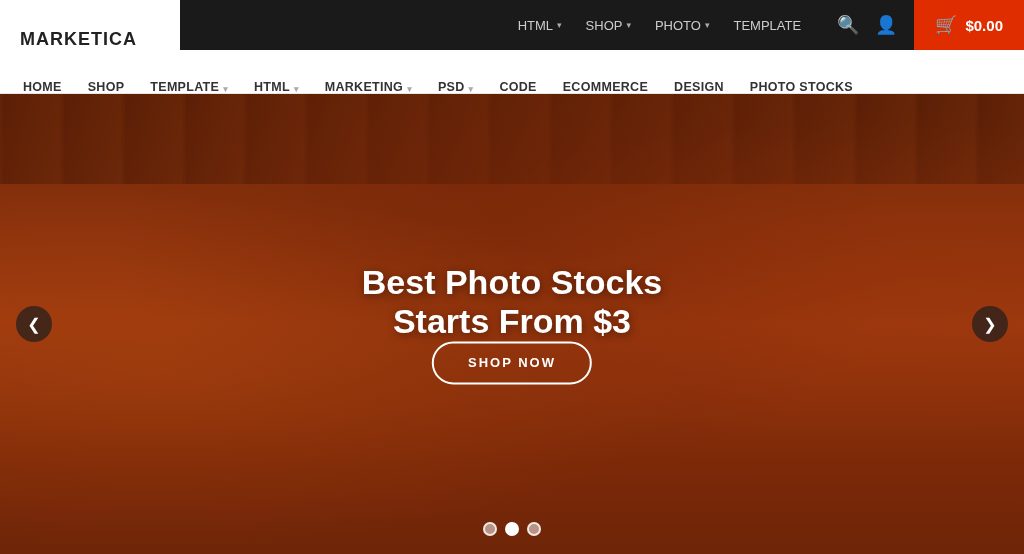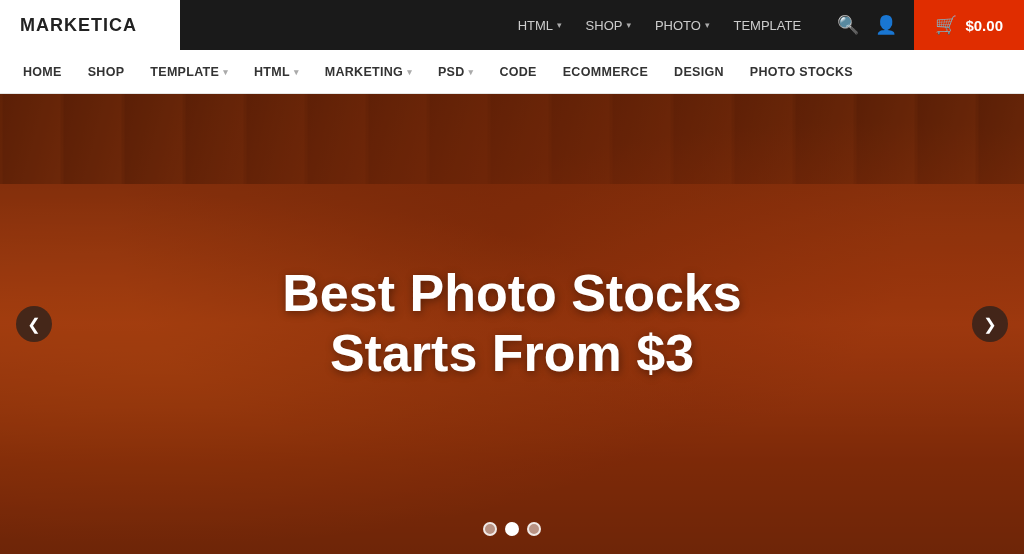--- a/index.html
+++ b/index.html
@@ -10,21 +10,21 @@
       display: flex;
       align-items: center;
       background: #1a1a1a;
       height: 50px;
       padding: 0 0 0 0;
     }
     .logo-area {
       background: #fff;
       height: 50px;
       display: flex;
-      align-items: center;
+      align-items: flex-end;
       padding: 0 20px;
       min-width: 180px;
     }
     .logo-text {
       font-size: 18px;
       font-weight: 700;
       color: #222;
       letter-spacing: 1px;
       text-transform: uppercase;
     }
@@ -89,21 +89,21 @@
       gap: 0;
     }
     .nav-item {
       color: #333;
       font-size: 12.5px;
       font-weight: 600;
       text-transform: uppercase;
       padding: 0 13px;
       height: 44px;
       display: flex;
-      align-items: center;
+      align-items: flex-end;
       cursor: pointer;
       gap: 4px;
       letter-spacing: 0.3px;
       white-space: nowrap;
     }
     .nav-chevron {
       font-size: 9px;
       color: #aaa;
     }
 
@@ -145,21 +145,21 @@
     .hero-content {
       position: absolute;
       z-index: 2;
       top: 50%;
       left: 50%;
       transform: translate(-50%, -50%);
       text-align: center;
       color: #fff;
     }
     .hero-title {
-      font-size: 52px;
+      font-size: 34px;
       font-weight: 700;
       line-height: 1.15;
       text-shadow: 1px 2px 8px rgba(0,0,0,0.4);
     }
     .hero-btn {
       display: inline-block;
       border: 2px solid #fff;
       color: #fff;
       font-size: 13px;
       font-weight: 700;
@@ -299,20 +299,21 @@
 
   <div class="slider-arrow left">
     <span>❮</span>
   </div>
 
   <div class="hero-content">
     <div class="hero-title">
       <div>Best Photo Stocks</div>
       <div>Starts From $3</div>
     </div>
+    <button class="hero-btn">SHOP NOW</button>
   </div>
 
   <div class="slider-arrow right">
     <span>❯</span>
   </div>
 
   <div class="slider-dots">
     <div class="dot"></div>
     <div class="dot active"></div>
     <div class="dot"></div>

